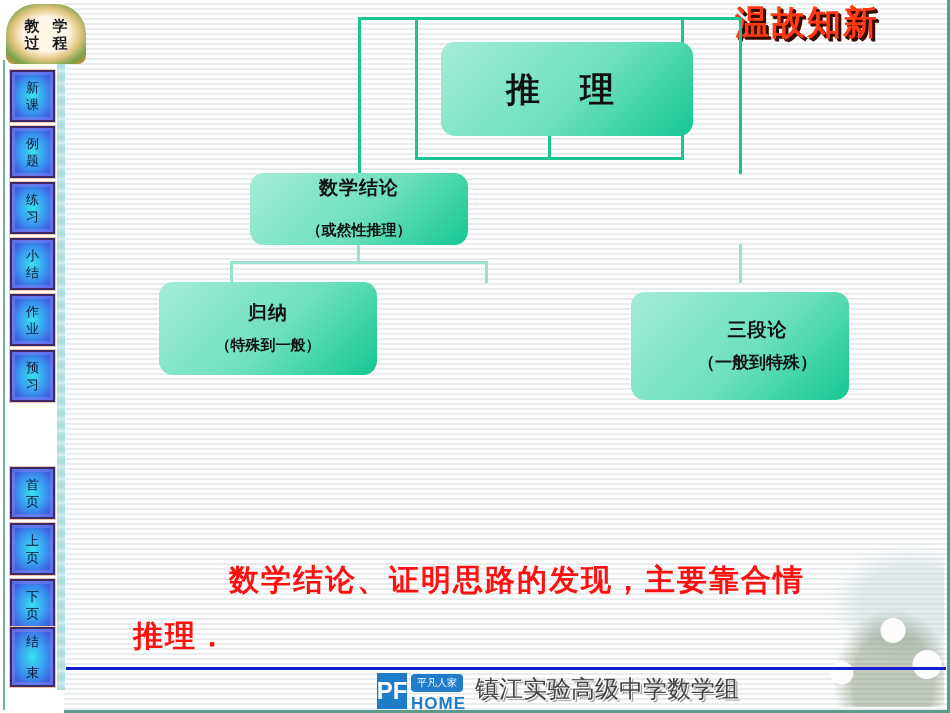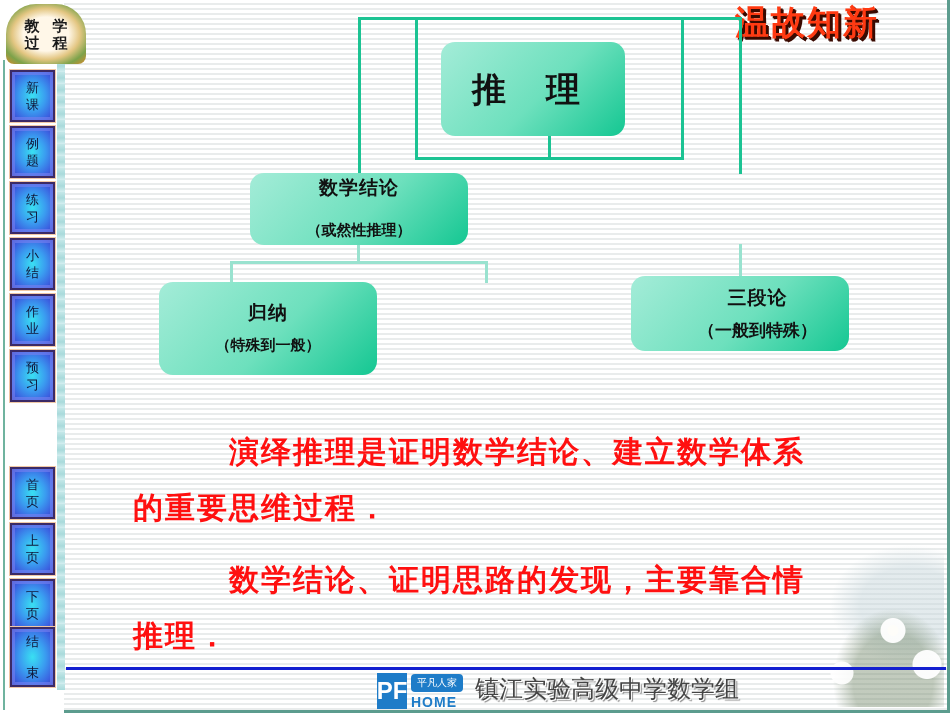--- a/index.html
+++ b/index.html
@@ -101,21 +101,21 @@
       background: #1e7cc8; color: #ffffff; font-weight: bold; font-size: 24px;
       display: flex; align-items: center; justify-content: center;
       font-family: "Liberation Sans", sans-serif;
     }
     .footer-logo .cn {
       position: absolute; left: 34px; top: 1px; width: 52px; height: 18px;
       background: #1e7cc8; color: #fff; font-size: 10px; border-radius: 4px;
       display: flex; align-items: center; justify-content: center;
     }
     .footer-logo .home {
-      position: absolute; left: 34px; top: 21px; font-size: 14px; font-weight: bold;
+      position: absolute; left: 34px; top: 21px; font-size: 17px; font-weight: bold;
       color: #1e7cc8; font-family: "Liberation Sans", sans-serif; letter-spacing: 1px;
     }
     .footer-text {
       position: absolute; left: 475px; top: 673px; font-size: 24px; color: #444;
       text-shadow: 1px 1px 0 #fff, 2px 2px 1px #888;
       font-family: "DejaVu Serif", "Liberation Serif", serif;
     }
 
     
     .flowers {
@@ -206,44 +206,41 @@
     <div class="line" style="left:548px; top:135px; width:3px; height:24px;"></div>
 
     <div class="line light" style="left:357px; top:244px; width:3px; height:19px;"></div>
     <div class="line light" style="left:230px; top:261px; width:258px; height:3px;"></div>
     <div class="line light" style="left:230px; top:261px; width:3px; height:22px;"></div>
     <div class="line light" style="left:485px; top:261px; width:3px; height:22px;"></div>
 
     <div class="line light" style="left:739px; top:244px; width:3px; height:39px;"></div>
   </div>
 
-  <div class="box root" style="left:441px; top:42px; width:184px; height:94px;">
+  <div class="box root" style="left:441px; top:42px; width:252px; height:94px;">
     <div class="main">推 理</div>
   </div>
 
   <div class="box" style="left:250px; top:173px; width:218px; height:72px;">
     <div class="main">数学结论</div>
     <div class="sub small" style="margin-top:16px">（或然性推理）</div>
   </div>
 
 
   <div class="box" style="left:123px; top:282px; width:218px; height:93px;margin-left:36px;">
     <div class="main">归纳</div>
     <div class="sub small">（特殊到一般）</div>
   </div>
 
 
-  <div class="box" style="left:631px; top:276px; width:218px; height:75px;padding-left:35px;">
+  <div class="box" style="left:631px; top:292px; width:218px; height:108px;padding-left:35px;">
     <div class="main">三段论</div>
     <div class="sub">（一般到特殊）</div>
   </div>
 
-  <div class="para" style="top:424px;">
-    <span class="indent"></span><span>演绎推理是证明数学结论、建立数学体系的重要思维过程．</span>
-  </div>
   <div class="para" style="top:552px;">
     <span class="indent"></span><span>数学结论、证明思路的发现，主要靠合情推理．</span>
   </div>
 
   <div class="flowers"></div>
 
   <div class="footer-line"></div>
   <div class="footer-logo">
     <div class="pf">PF</div>
     <div class="cn">平凡人家</div>

